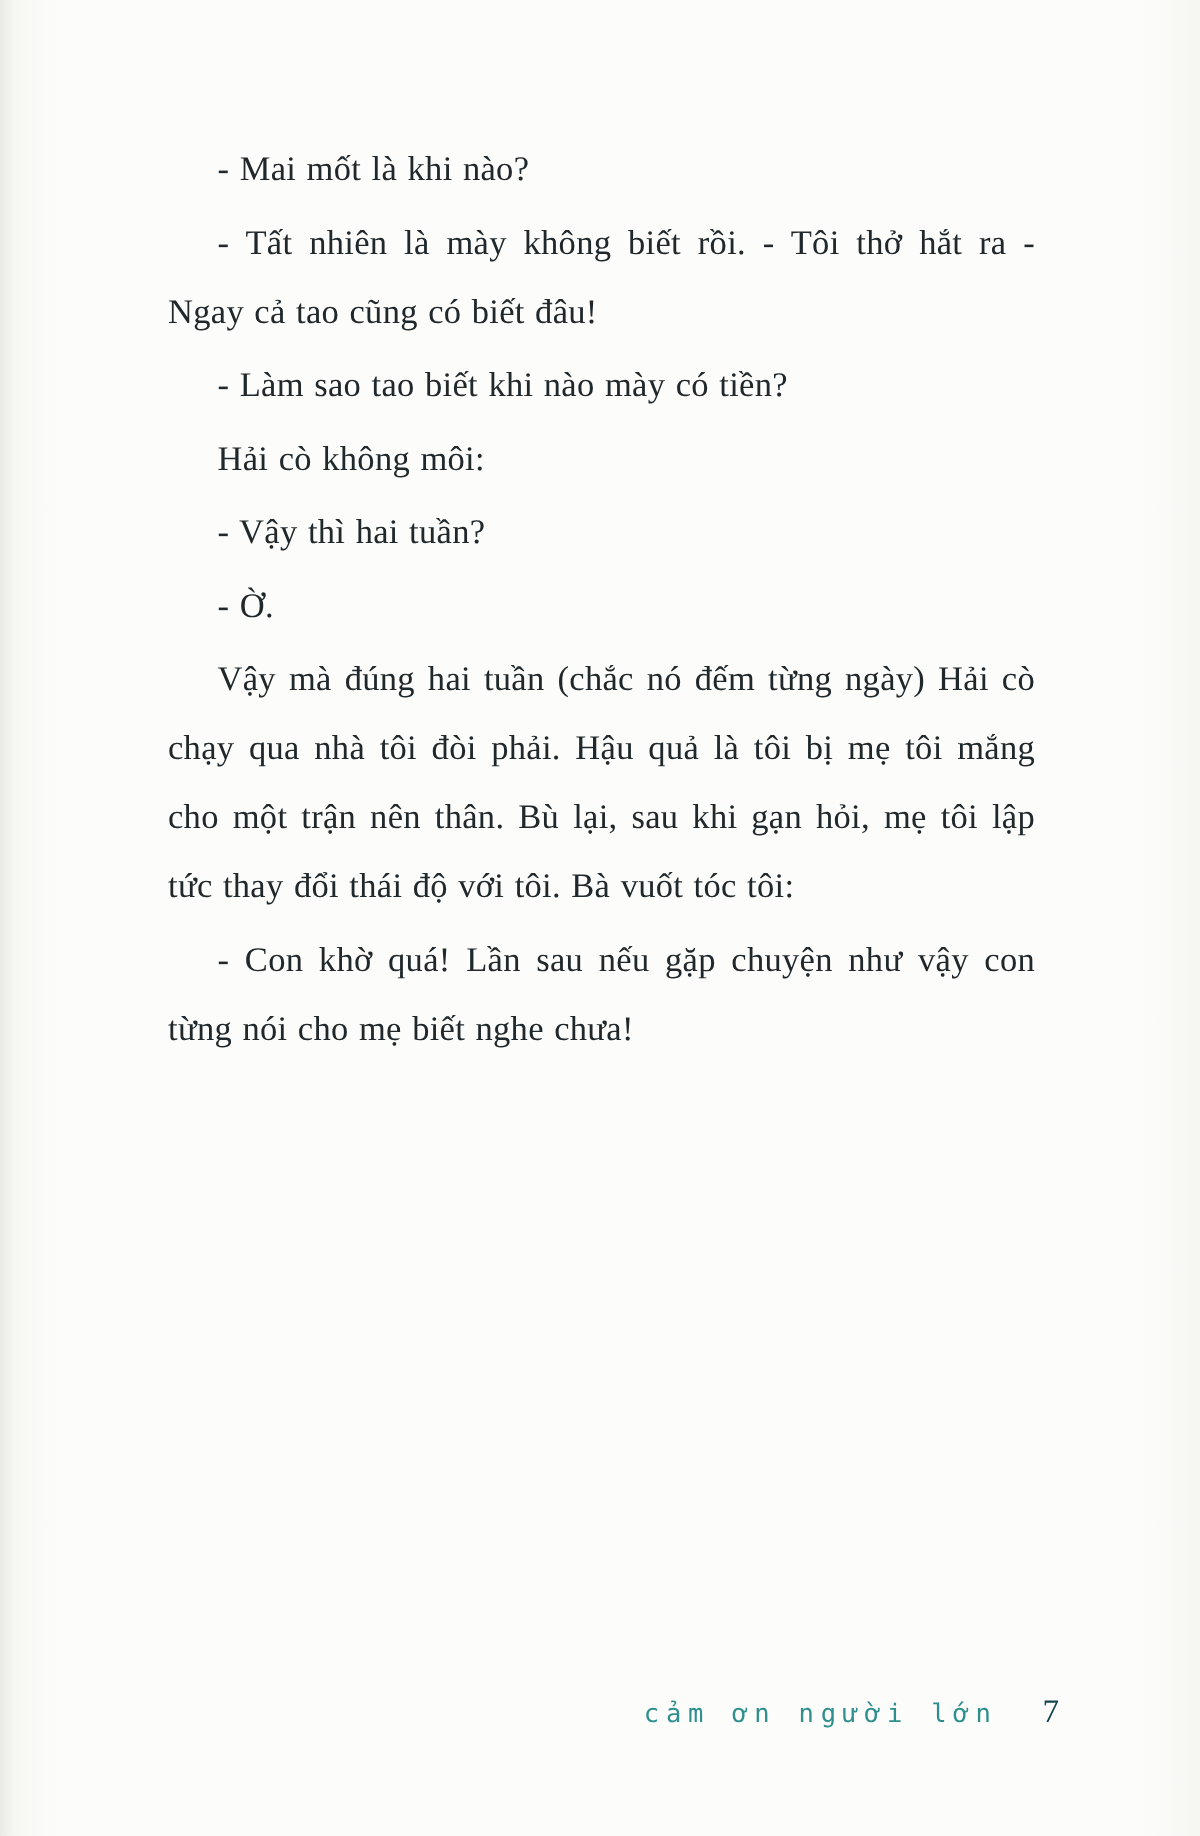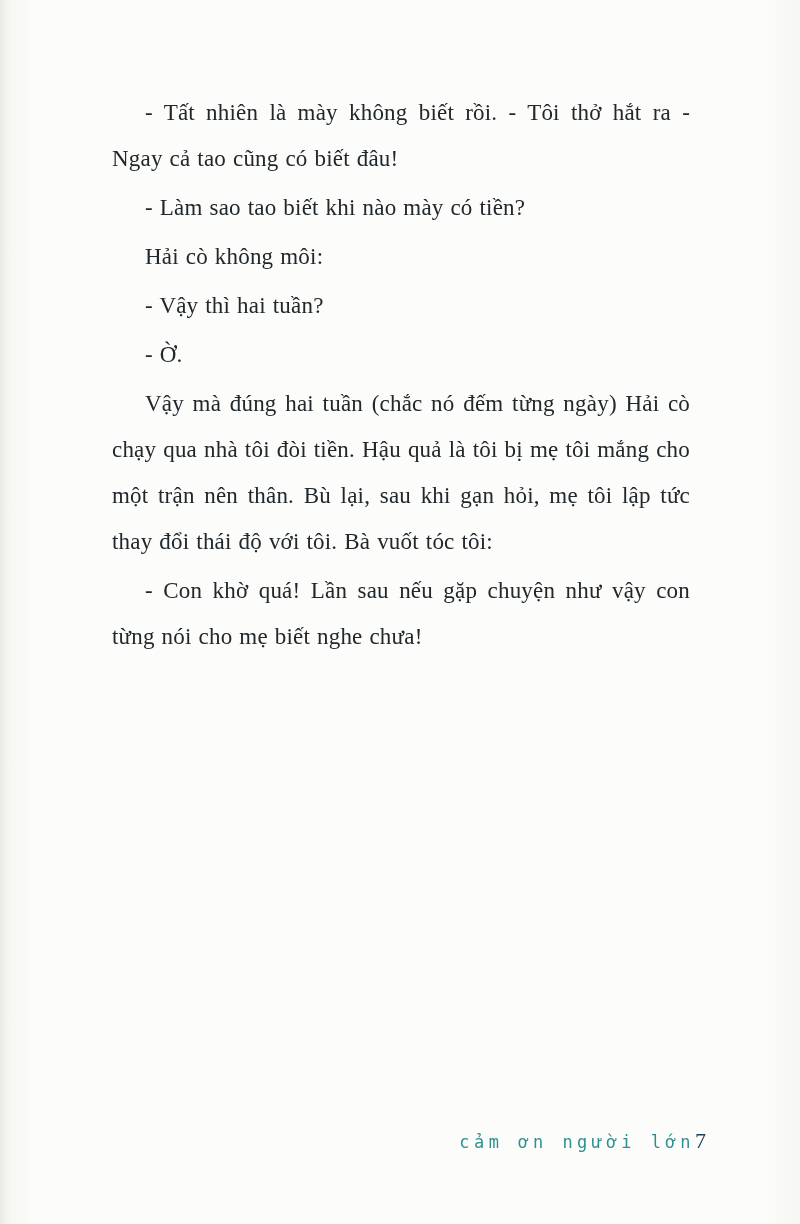--- a/index.html
+++ b/index.html
@@ -35,45 +35,47 @@
     word-spacing: 1px;
   }
   .footer {
     position: absolute;
     left: 112px;
     top: 1128px;
     width: 594px;
     display: flex;
     justify-content: flex-end;
     align-items: baseline;
+    gap: 30px;
   }
   .running-title {
     font-size: 17px;
     letter-spacing: 4.5px;
     color: #2f8f8f;
     font-family: "DejaVu Sans Mono", "Liberation Mono", monospace;
   }
   .page-number {
     font-size: 22px;
     color: #12444e;
     font-family: "Liberation Serif", serif;
   }
 </style>
 </head>
 <body>
 
 <div class="page">
 
   <div class="text-block">
+    <p>- Mai mốt là khi nào?</p>
     <p>- Tất nhiên là mày không biết rồi. - Tôi thở hắt ra - Ngay cả tao cũng có biết đâu!</p>
     <p>- Làm sao tao biết khi nào mày có tiền?</p>
     <p>Hải cò không môi:</p>
     <p>- Vậy thì hai tuần?</p>
     <p>- Ờ.</p>
-    <p>Vậy mà đúng hai tuần (chắc nó đếm từng ngày) Hải cò chạy qua nhà tôi đòi tiền. Hậu quả là tôi bị mẹ tôi mắng cho một trận nên thân. Bù lại, sau khi gạn hỏi, mẹ tôi lập tức thay đổi thái độ với tôi. Bà vuốt tóc tôi:</p>
+    <p>Vậy mà đúng hai tuần (chắc nó đếm từng ngày) Hải cò chạy qua nhà tôi đòi phải. Hậu quả là tôi bị mẹ tôi mắng cho một trận nên thân. Bù lại, sau khi gạn hỏi, mẹ tôi lập tức thay đổi thái độ với tôi. Bà vuốt tóc tôi:</p>
     <p>- Con khờ quá! Lần sau nếu gặp chuyện như vậy con từng nói cho mẹ biết nghe chưa!</p>
   </div>
 
   <div class="footer">
     <span class="running-title">cảm ơn người lớn</span>
     <span class="page-number">7</span>
   </div>
 
 </div>
 

